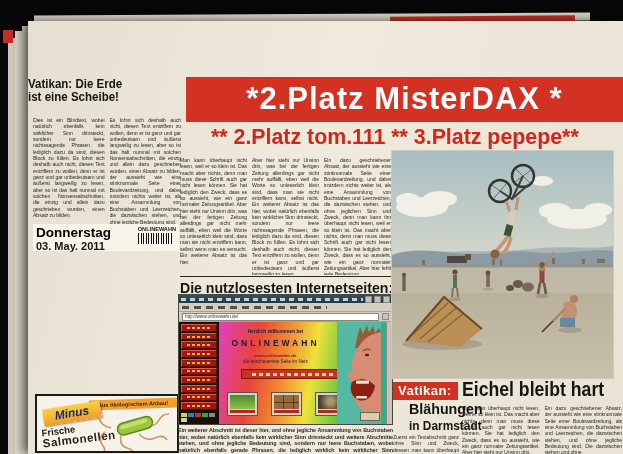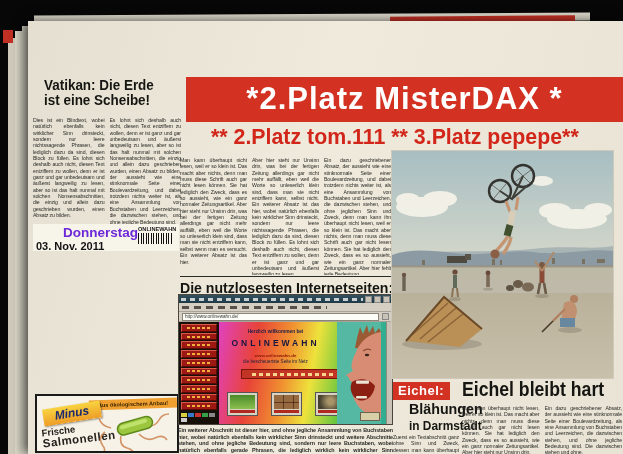--- a/index.html
+++ b/index.html
@@ -85,42 +85,42 @@
 <div class="edge" style="left:8px;top:38px;width:24px;height:416px;background:#cfcabb;"></div>
 <div class="edge" style="left:15px;top:31px;width:18px;height:423px;background:#dcd8c9;"></div>
 <div class="edge" style="left:22px;top:26px;width:13px;height:428px;background:#e4e0d1;"></div>
 <div class="edge" style="left:34px;top:14px;width:556px;height:8px;transform:rotate(-.3deg);"></div>
 <div class="abs" style="left:3px;top:30px;width:10px;height:13px;background:#c23024;"></div>
 <div class="abs" style="left:390px;top:16px;width:185px;height:6px;background:#c23024;transform:rotate(-.4deg);"></div>
 
 <div id="page">
 
 
-  <div class="abs blackhead" style="left:16px;top:57px;width:152px;font-size:14px;line-height:1.06;">
+  <div class="abs blackhead" style="left:0;top:57px;width:152px;font-size:12px;line-height:1.06;">
     <span class="cond" style="transform:scaleX(.96);white-space:nowrap;">Vatikan: Die Erde</span>
     <span class="cond" style="transform:scaleX(.96);white-space:nowrap;">ist eine Scheibe!</span>
   </div>
 
   <div class="abs redbox" style="left:158px;top:56px;width:437px;height:45px;font-size:31px;line-height:44px;text-align:center;letter-spacing:1px;">
     <span>*2.Platz MisterDAX *</span>
   </div>
 
   <div class="abs" style="left:150px;top:101px;width:445px;height:30px;color:#d2261a;font-weight:bold;font-size:22px;text-align:center;line-height:30px;">
     <span class="cond" style="transform:scaleX(.97);white-space:nowrap;">** 2.Platz tom.111 ** 3.Platz pepepe**</span>
   </div>
 
   <div class="abs cols" style="left:5px;top:96px;width:148px;height:107px;">
     <div class="tiny">Dies ist ein Blindtext, wobei natürlich ebenfalls kein wirklicher Sinn drinsteckt, sondern nur leere nichtssagende Phrasen, die lediglich dazu da sind, diesen Block zu füllen. Es lohnt sich deshalb auch nicht, diesen Text entziffern zu wollen, denn er ist ganz und gar unbedeutsam und äußerst langweilig zu lesen, aber so ist das halt nunmal mit solchen Nonsensabschnitten, die einzig und allein dazu geschrieben wurden, einen Absatz zu bilden.</div>
     <div class="tiny">Es lohnt sich deshalb auch nicht, diesen Text entziffern zu wollen, denn er ist ganz und gar unbedeutsam und äußerst langweilig zu lesen, aber so ist das halt nunmal mit solchen Nonsensabschnitten, die einzig und allein dazu geschrieben wurden, einen Absatz zu bilden, der aussieht wie eine stinknormale Seite einer Boulevardzeitung, und dabei trotzdem nichts weiter ist, als eine Ansammlung von Buchstaben und Leerzeichen, die dazwischen stehen, und ohne jegliche Bedeutung sind.</div>
   </div>
 
   <div class="abs" id="dateplate">
     <div style="line-height:1;">
-      <div style="font-weight:bold;font-size:13.5px;color:#6d28d9;margin-left:27px;">Donnerstag</div>
-      <div style="font-weight:bold;font-size:11px;color:#141414;margin-top:1px;">03. Nov. 2011</div>
+      <div style="font-weight:bold;font-size:13.5px;color:#000000;">Donnerstag</div>
+      <div style="font-weight:bold;font-size:11px;color:#141414;margin-top:1px;">03. May. 2011</div>
     </div>
     <div style="text-align:right;">
       <div style="font-size:5.6px;font-weight:bold;color:#222;">ONLINEWAHN</div>
       <div class="barcode" style="margin-top:1px;"></div>
     </div>
   </div>
 
 
   <div class="abs" id="adbox">
     <div id="ecobanner">Aus ökologischem Anbau!</div>
@@ -333,21 +333,21 @@
       <g fill="#5a5244" opacity=".25">
         <ellipse cx="150" cy="145" rx="7" ry="2"></ellipse>
           <ellipse cx="63" cy="148" rx="6" ry="2"></ellipse>
         <ellipse cx="178" cy="179" rx="12" ry="3"></ellipse>
           <ellipse cx="96" cy="138" rx="5" ry="1.6"></ellipse>
       </g>
     </svg>
   </div>
 
   <div class="abs redbox" id="wetterlabel">
-    <span>Eichel:</span>
+    <span>Vatikan:</span>
   </div>
   <div class="abs blackhead" style="left:365px;top:380px;line-height:1.02;padding-left:16px;">
     <span class="cond" style="transform:scaleX(.95);white-space:nowrap;font-size:15px;">Blähungen</span><br>
     <span class="cond" style="transform:scaleX(.95);white-space:nowrap;font-size:12.5px;">in Darmstadt</span>
   </div>
   <div class="abs tiny" style="left:365px;top:413px;width:66px;height:40px;overflow:hidden;">Zuerst ein Textabschnitt ganz ohne Sinn und Zweck, dessen man kann überhaupt nicht lesen, weil er so klein ist. Das macht aber nichts, denn man muss diese Schrift auch gar nicht lesen können.</div>
 
   <div class="abs blackhead" style="left:434px;top:356px;font-size:21px;white-space:nowrap;">
     <span class="cond" style="transform:scaleX(.84);">Eichel bleibt hart</span>
   </div>

